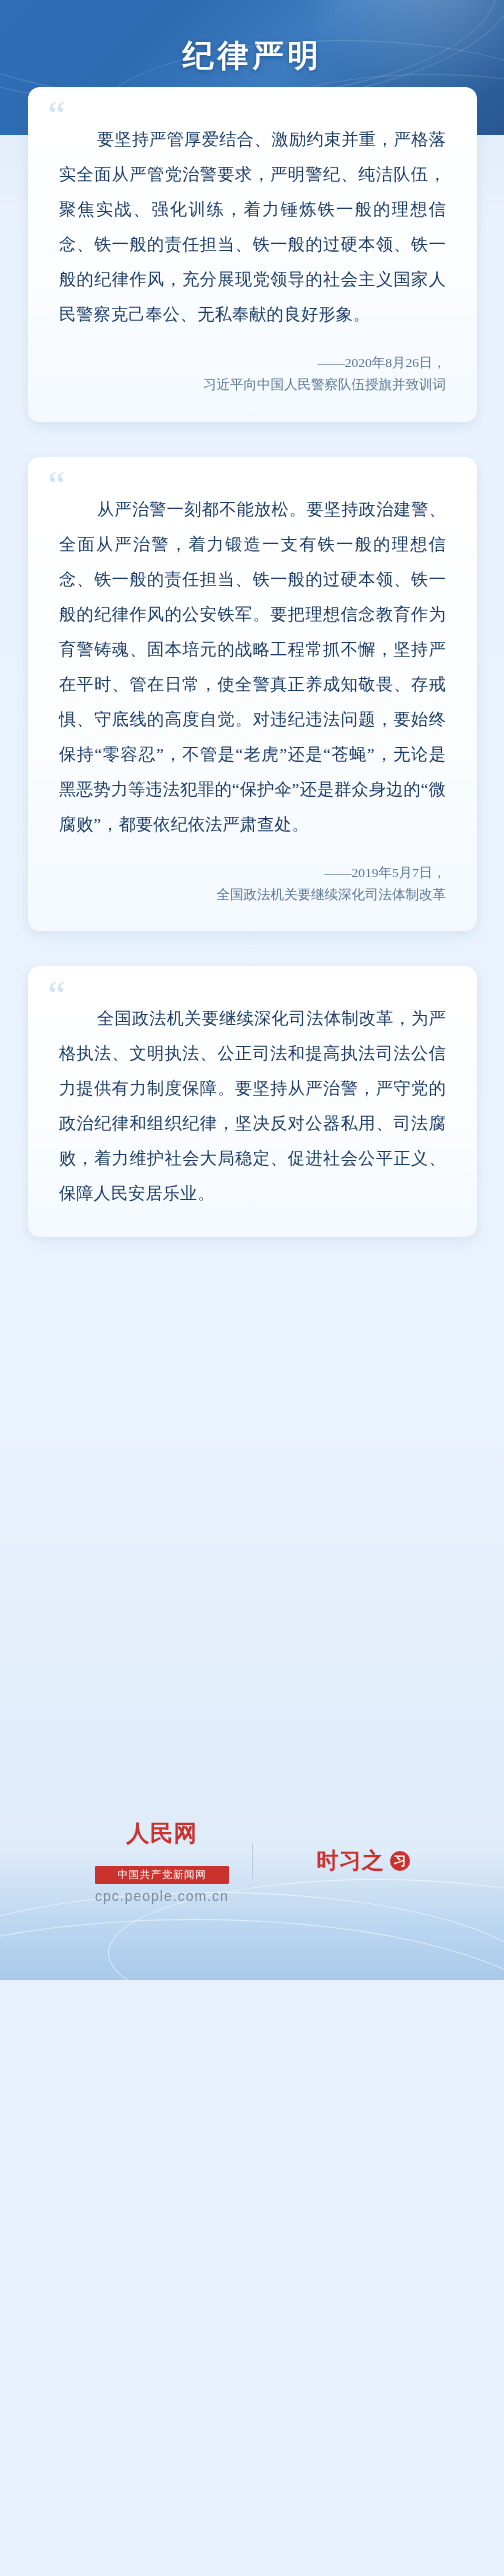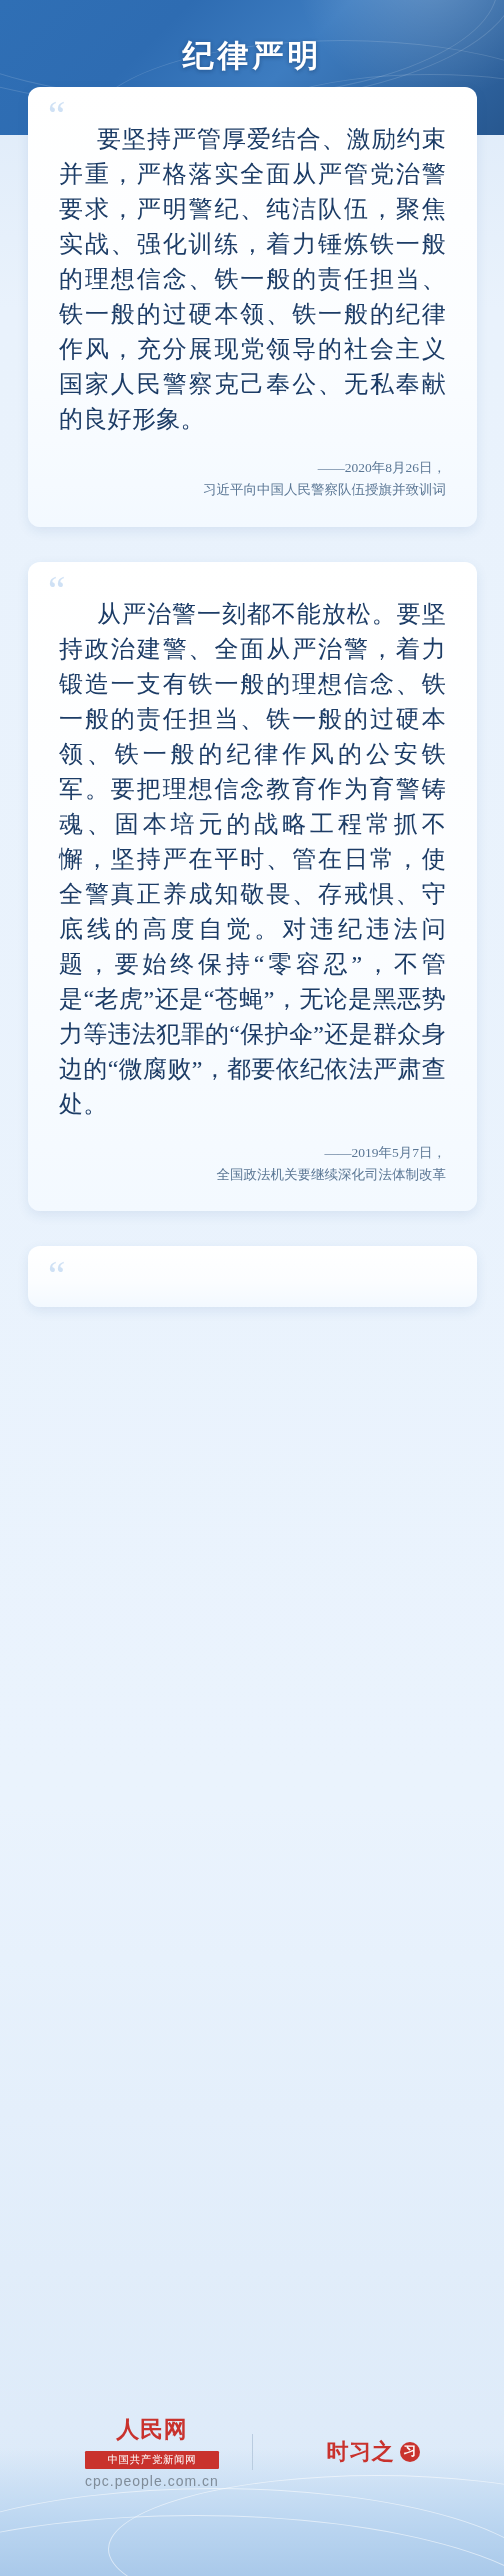--- a/index.html
+++ b/index.html
@@ -4,21 +4,21 @@
 <style>
   * { box-sizing: border-box; margin: 0; padding: 0; }
   html, body {
     width: 505px;
     background: #e8f1fb;
     font-family: "Liberation Sans", sans-serif;
   }
   .page {
     position: relative;
     width: 505px;
-    height: 2576px;
+    height: 1980px;
     overflow: hidden;
     background: linear-gradient(180deg, #dce9f8 0%, #e9f2fc 12%, #eaf3fd 70%, #dbe9f8 100%);
     text-decoration: underline;
   }
   
   .top-band {
     position: absolute;
     top: 0; left: 0;
     width: 505px;
     height: 135px;
@@ -74,21 +74,21 @@
     position: absolute;
     left: 20px;
     top: 9.4px;
     font-family: "Liberation Serif", serif;
     font-size: 39px;
     line-height: 1;
     color: #cfe1f5;
   }
   .body-text {
     font-family: "Liberation Serif", serif;
-    font-size: 24px;
+    font-size: 17px;
     line-height: 35px;
     color: #1c3c66;
     text-align: justify;
     text-indent: 38px;
     letter-spacing: 0.3px;
   }
   .attribution {
     margin-top: 20px;
     text-align: right;
     font-family: "Liberation Serif", serif;
@@ -121,38 +121,38 @@
   .fw2 { width: 740px; height: 222px; left: -175px; top: 67px; border-color: rgba(255,255,255,0.4); }
   .fw3 { width: 538px; height: 148px; left: 108px; top: 27px; border-color: rgba(255,255,255,0.35); }
 
   .logos {
     position: absolute;
     top: 40px; left: 0;
     width: 505px;
     display: flex;
     justify-content: center;
     align-items: center;
-    gap: 33px;
+    gap: 23px;
   }
   .logo-left { text-align: center; }
   .logo-left .rm {
     display: flex;
     align-items: flex-end;
     justify-content: center;
     gap: 2.7px;
   }
   .logo-left .rm-cn {
     font-family: "Liberation Serif", serif;
     font-weight: bold;
     font-size: 23px;
     color: #c9322d;
     letter-spacing: 0.7px;
   }
   .logo-left .rm-sub {
-    margin-top: 6px;
+    margin-top: 17px;
     background: #c9322d;
     color: #fff;
     font-family: "Liberation Sans", sans-serif;
     font-size: 10.4px;
     letter-spacing: 0.7px;
     padding: 2px 4px;
     border-radius: 1.3px;
     white-space: nowrap;
   }
   .logo-left .rm-url {
@@ -223,20 +223,21 @@
       <div class="quote-mark">“</div>
       <div class="body-text">从严治警一刻都不能放松。要坚持政治建警、全面从严治警，着力锻造一支有铁一般的理想信念、铁一般的责任担当、铁一般的过硬本领、铁一般的纪律作风的公安铁军。要把理想信念教育作为育警铸魂、固本培元的战略工程常抓不懈，坚持严在平时、管在日常，使全警真正养成知敬畏、存戒惧、守底线的高度自觉。对违纪违法问题，要始终保持“零容忍”，不管是“老虎”还是“苍蝇”，无论是黑恶势力等违法犯罪的“保护伞”还是群众身边的“微腐败”，都要依纪依法严肃查处。</div>
       <div class="attribution">
         <span>——2019年5月7日，</span>
         <span class="line2">全国政法机关要继续深化司法体制改革</span>
       </div>
     </div>
 
     <div class="card">
       <div class="quote-mark">“</div>
+      <div class="body-text">全国政法机关要继续深化司法体制改革，为严格执法、文明执法、公正司法和提高执法司法公信力提供有力制度保障。要坚持从严治警，严守党的政治纪律和组织纪律，坚决反对公器私用、司法腐败，着力维护社会大局稳定、促进社会公平正义、保障人民安居乐业。</div>
     </div>
 
   </div>
 
   <div class="footer">
     <div class="footer-waves">
       <div class="fw fw1"></div>
       <div class="fw fw2"></div>
       <div class="fw fw3"></div>
     </div>

